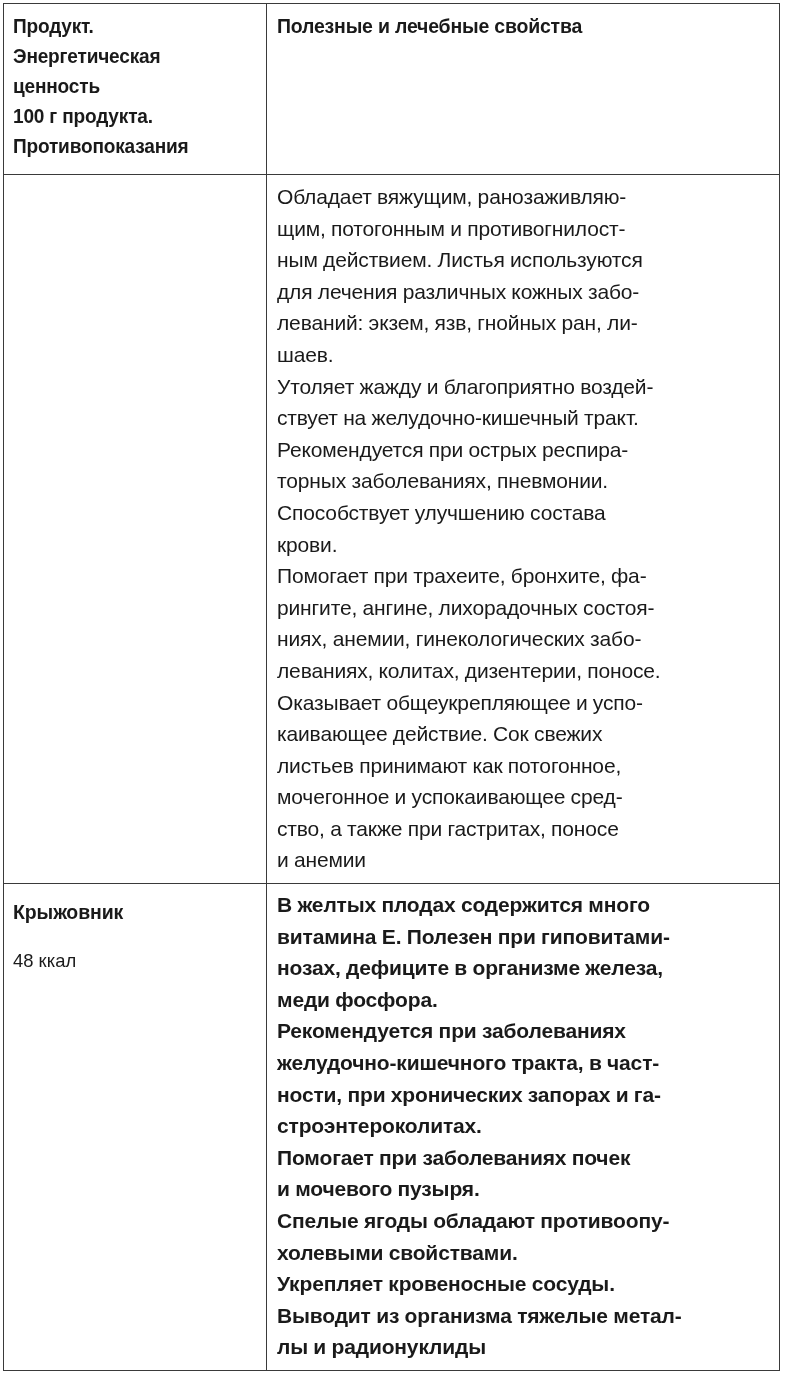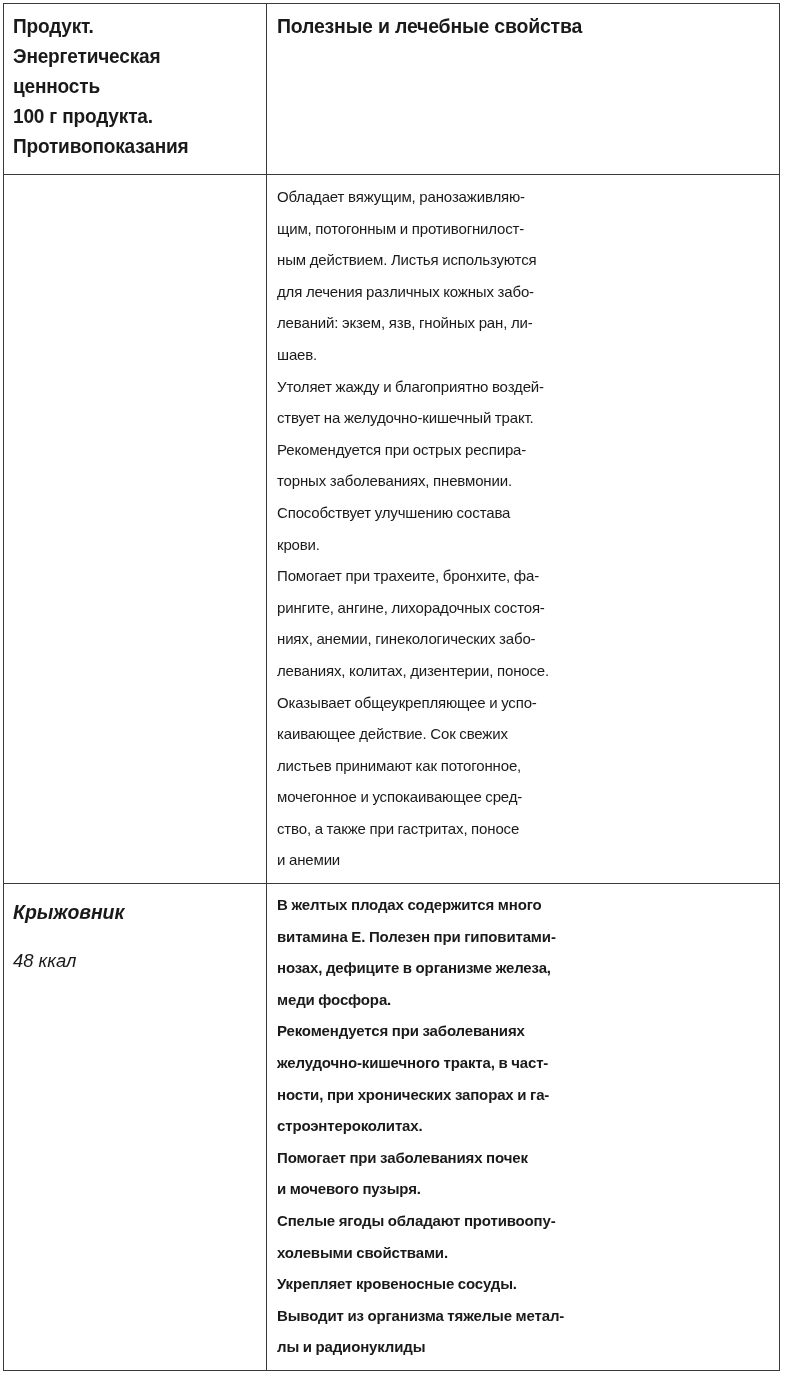--- a/index.html
+++ b/index.html
@@ -67,21 +67,20 @@
     white-space: pre-line;
   }
   .hdr-text.right {
     font-size: 20.5px;
     transform: scaleX(0.95);
   }
 
   
   .body-left-inner {
     padding: 14px 8px 0 9px;
-    font-style: italic;
   }
   .product-name {
     font-weight: bold;
     font-size: 20.5px;
     line-height: 28px;
     letter-spacing: -0.1px;
     transform: scaleX(0.95);
     transform-origin: left top;
   }
   .product-kcal {
@@ -90,21 +89,21 @@
     line-height: 26px;
     margin-top: 22px;
     transform: scaleX(0.97);
     transform-origin: left top;
   }
 
   .body-right-inner {
     padding: 6px 6px 7px 10px;
   }
   .para {
-    font-size: 15px;
+    font-size: 21px;
     line-height: 31.6px;
     letter-spacing: -0.15px;
     text-align: left;
     white-space: pre-line;
     word-spacing: -0.3px;
   }
 
   .row-1 .body-right-inner { padding-top: 6px; }
   .row-2 .body-right-inner { padding-top: 5px; font-weight: bold; }
 </style>

